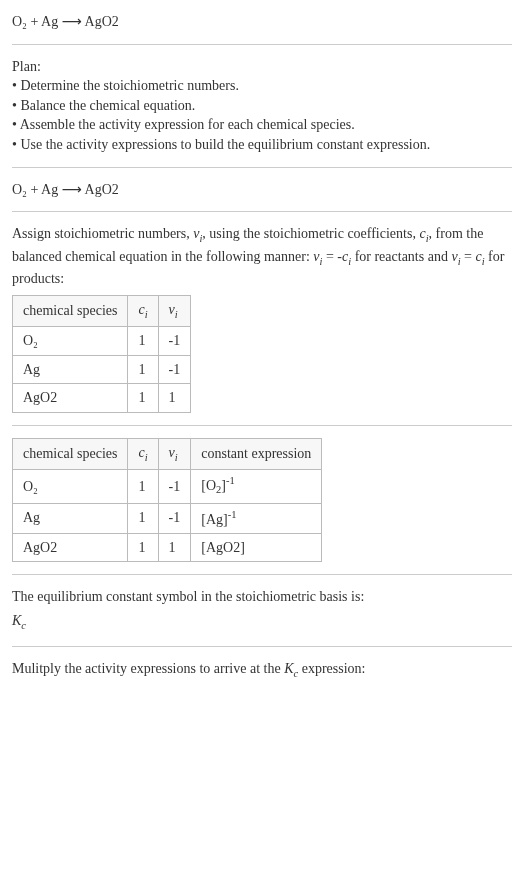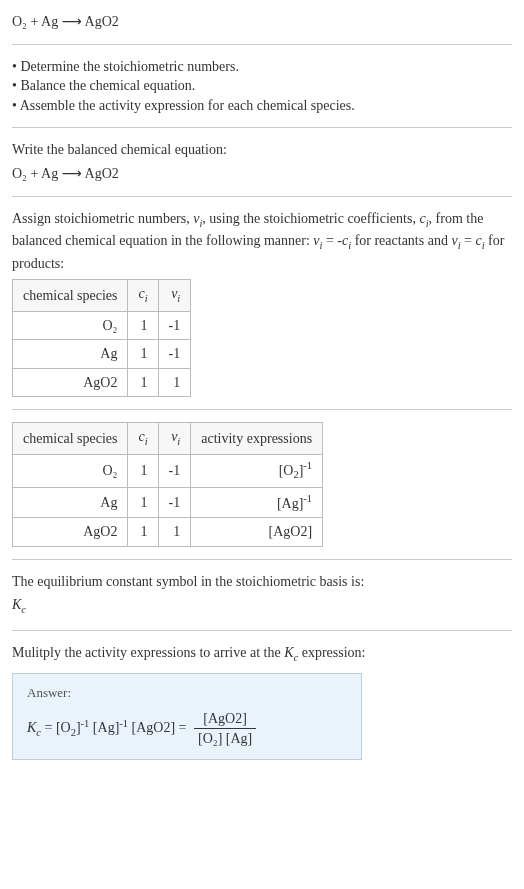--- a/index.html
+++ b/index.html
@@ -21,21 +21,21 @@
   .sup { font-size: 0.75em; vertical-align: super; }
   .ital { font-style: italic; }
   table {
     border-collapse: collapse;
     margin-top: 6px;
     margin-bottom: 6px;
   }
   th, td {
     border: 1px solid #bbb;
     padding: 4px 10px;
-    text-align: right;
+    text-align: left;
     font-weight: normal;
   }
   th { background: #f7f7f7; }
   .answer-box {
     background: #eaf3fb;
     border: 1px solid #b7cfe4;
     padding: 10px 14px;
     margin-top: 8px;
     display: inline-block;
     min-width: 320px;
@@ -65,29 +65,30 @@
 </head>
 <body>
 
 <div>
   <div class="eq-line">O₂ + Ag ⟶ AgO2</div>
 </div>
 
 <hr>
 
 <div>
+  <div>Plan:</div>
   <div>• <span>Determine the stoichiometric numbers.</span></div>
   <div>• <span>Balance the chemical equation.</span></div>
   <div>• <span>Assemble the activity expression for each chemical species.</span></div>
+  <div>• <span>Use the activity expressions to build the equilibrium constant expression.</span></div>
 </div>
 
 <hr>
 
 <div>
-  <div>Write the balanced chemical equation:</div>
   <div class="eq-line">O₂ + Ag ⟶ AgO2</div>
 </div>
 
 <hr>
 
 <div>
   <div>
     Assign stoichiometric numbers, <span class="ital">ν<span class="sub">i</span></span>, using the stoichiometric coefficients, <span class="ital">c<span class="sub">i</span></span>, from the balanced chemical equation in the following manner: <span class="ital">ν<span class="sub">i</span></span> = -<span class="ital">c<span class="sub">i</span></span> for reactants and <span class="ital">ν<span class="sub">i</span></span> = <span class="ital">c<span class="sub">i</span></span> for products:
   </div>
   <table>
@@ -118,21 +119,21 @@
 
 <hr>
 
 <div>
   <table>
     <tbody>
         <tr>
       <th>chemical species</th>
       <th><span class="ital">c<span class="sub">i</span></span></th>
       <th><span class="ital">ν<span class="sub">i</span></span></th>
-      <th>activity expressions</th>
+      <th>constant expression</th>
     </tr>
     <tr>
       <td>O₂</td>
       <td>1</td>
       <td>-1</td>
       <td>[O<span class="sub">2</span>]<span class="sup">-1</span></td>
     </tr>
     <tr>
       <td>Ag</td>
       <td>1</td>
@@ -155,23 +156,13 @@
   <div>The equilibrium constant symbol in the stoichiometric basis is:</div>
   <div class="eq-line"><span class="ital">K<span class="sub">c</span></span></div>
 </div>
 
 <hr>
 
 <div>
   <div>
     Mulitply the activity expressions to arrive at the <span class="ital">K<span class="sub">c</span></span> expression:
   </div>
-  <div class="answer-box">
-    <div class="answer-label">Answer:</div>
-    <div>
-      <span class="ital">K<span class="sub">c</span></span> = [O<span class="sub">2</span>]<span class="sup">-1</span> [Ag]<span class="sup">-1</span> [AgO2] =
-      <span class="frac">
-        <span class="num">[AgO2]</span>
-        <span class="den">[O₂] [Ag]</span>
-      </span>
-    </div>
-  </div>
 </div>
 
 </body></html>

